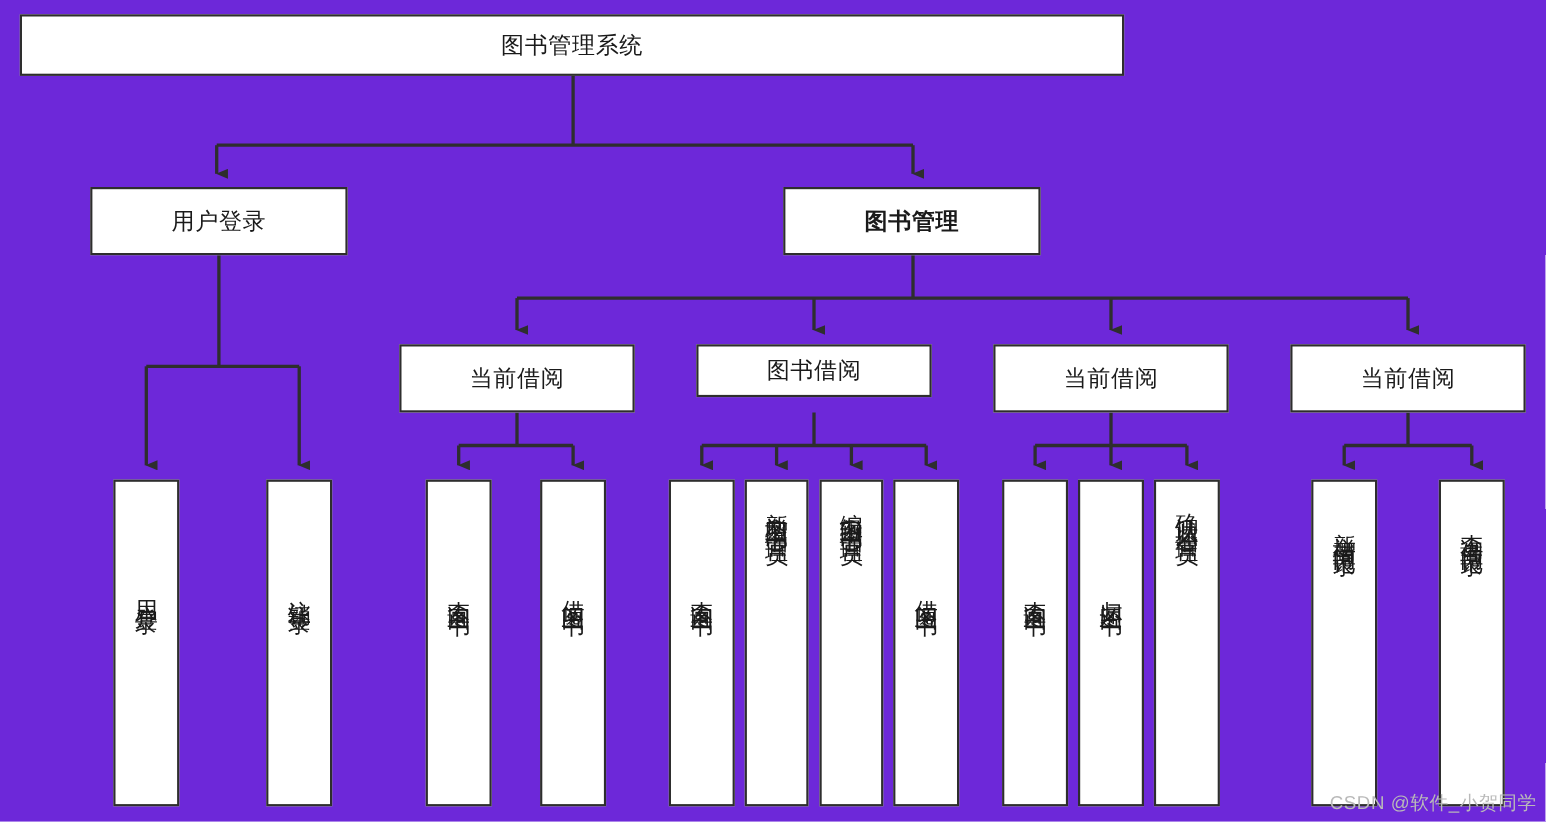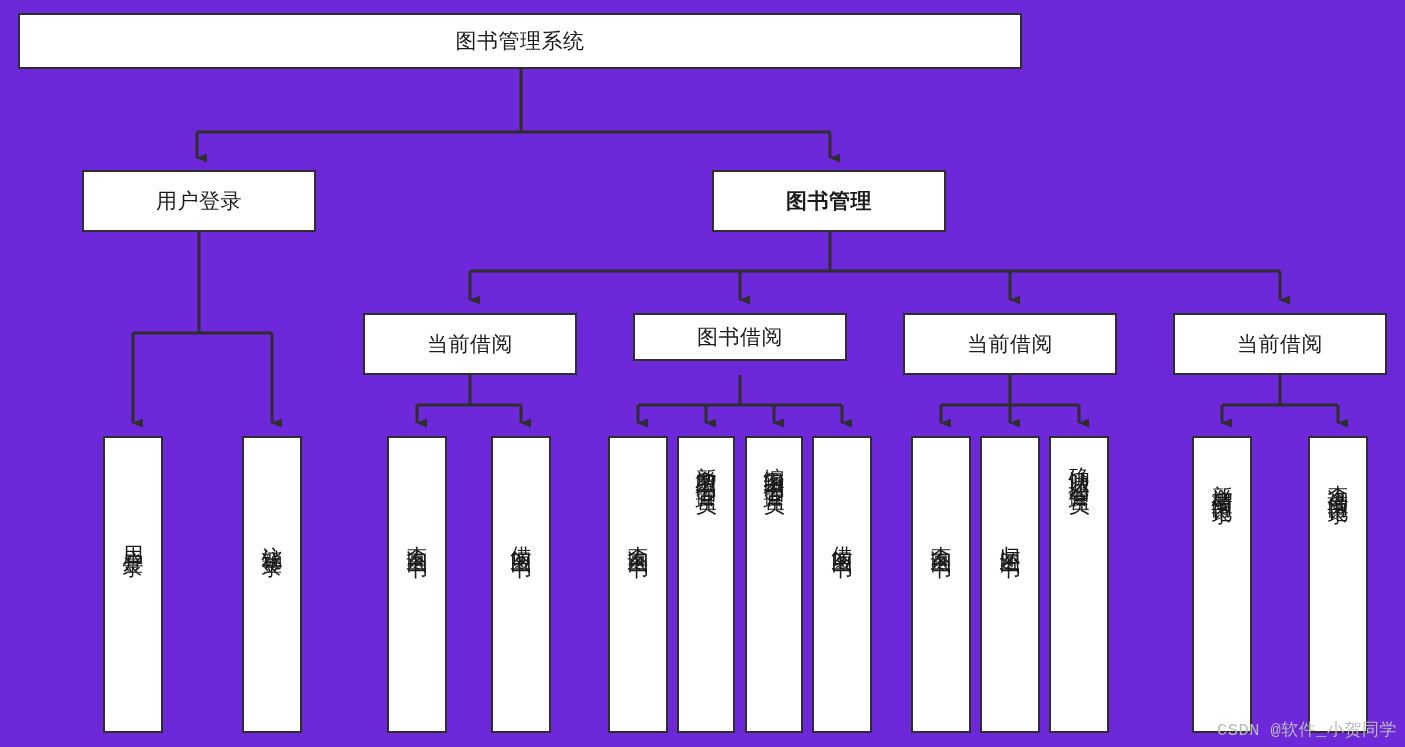--- a/index.html
+++ b/index.html
@@ -65,21 +65,21 @@
   }
   #watermark {
     position: absolute;
     right: 8px;
     bottom: 6px;
     font-size: 17px;
     color: #b9b9b9;
     letter-spacing: 0.5px;
     white-space: nowrap;
     z-index: 3;
-    font-family: Liberation Mono, monospace;
+    font-family: Liberation Sans, sans-serif;
   }
 </style>
 </head>
 <body>
 
 <div id="diagram-root">
 
   <svg id="diagram-svg" viewBox="0 0 1405 747" xmlns="http://www.w3.org/2000/svg">
     <defs>
       <marker id="arrowhead" markerWidth="9" markerHeight="11" refX="4.5" refY="10.2" orient="auto" markerUnits="userSpaceOnUse">

